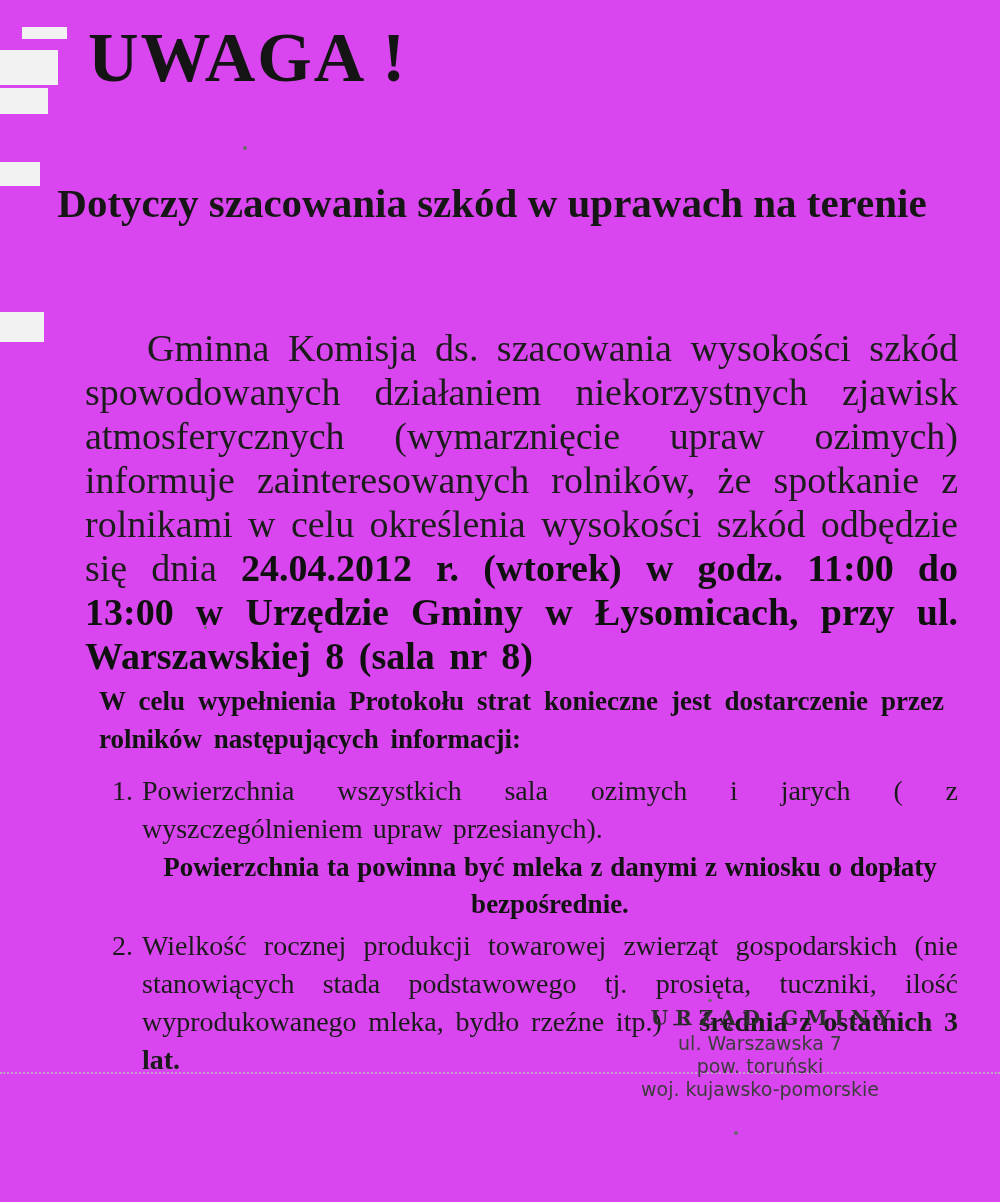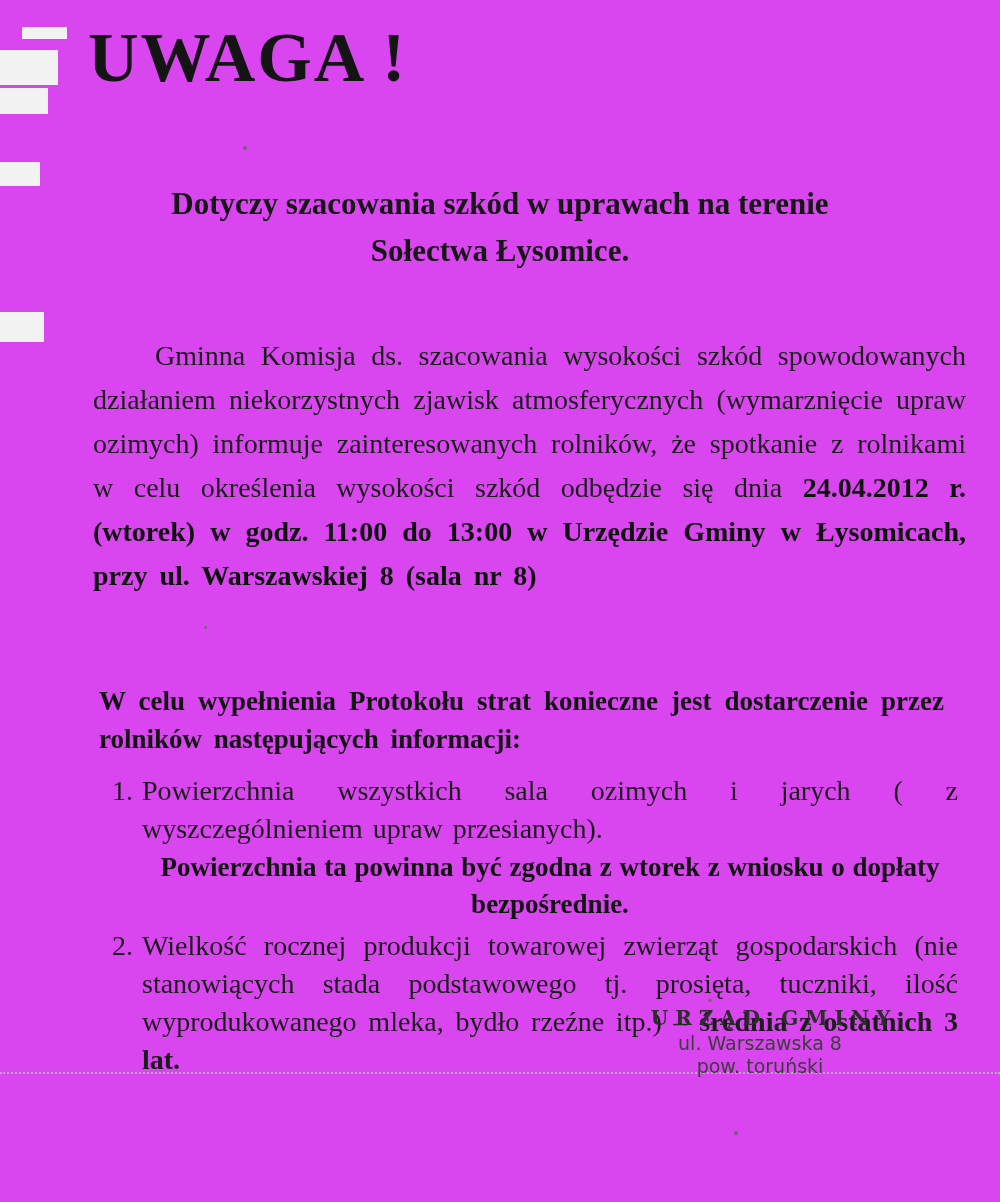--- a/index.html
+++ b/index.html
@@ -19,37 +19,37 @@
     top: 18px;
     font-size: 70px;
     font-weight: bold;
     letter-spacing: 2px;
     color: #141414;
     white-space: nowrap;
   }
 
   .doc-subtitle {
     position: absolute;
-    left: 10px;
+    left: 2px;
     top: 180px;
     width: 980px;
     text-align: center;
-    font-size: 31px;
+    font-size: 41px;
     font-weight: bold;
     line-height: 47px;
     color: #161616;
   }
 
   .body-paragraph {
     position: absolute;
     left: 85px;
     top: 326px;
     width: 873px;
-    margin: 8px;
-    font-size: 28px;
+    margin: 0;
+    font-size: 38px;
     line-height: 44px;
     text-align: justify;
     text-indent: 62px;
     word-spacing: 5px;
     color: #1c1c1c;
   }
   .body-paragraph b { color: #101010; }
 
   .requirements {
     position: absolute;
@@ -139,52 +139,52 @@
   <div class="artifact" style="left:22px; top:27px; width:45px; height:12px;"></div>
   <div class="artifact" style="left:0; top:50px; width:58px; height:35px;"></div>
   <div class="artifact" style="left:0; top:88px; width:48px; height:26px;"></div>
   <div class="artifact" style="left:0; top:162px; width:40px; height:24px;"></div>
   <div class="artifact" style="left:0; top:312px; width:44px; height:30px;"></div>
 
   <div class="doc-title">UWAGA !</div>
 
   <div class="doc-subtitle">
     <div>Dotyczy szacowania szkód w uprawach na terenie</div>
-    <div>Sołectwa Łysomice.</div>
   </div>
 
   <p class="body-paragraph"><span>Gminna Komisja ds. szacowania wysokości szkód spowodowanych działaniem niekorzystnych zjawisk atmosferycznych (wymarznięcie upraw ozimych) informuje zainteresowanych rolników, że spotkanie z rolnikami w celu określenia wysokości szkód odbędzie się dnia </span><b>24.04.2012 r. (wtorek) w godz. 11:00 do 13:00 w Urzędzie Gminy w Łysomicach, przy ul. Warszawskiej 8 (sala nr 8)</b></p>
 
   <div class="requirements">
     <p class="req-heading">W celu wypełnienia Protokołu strat konieczne jest dostarczenie przez rolników następujących informacji:</p>
 
     <div class="num-list">
 
       <div class="list-item">
         <span class="li-number">1.</span>
         <div class="li-content">
           <span>Powierzchnia wszystkich sala ozimych i jarych ( z wyszczególnieniem upraw przesianych).</span>
-          <div class="li-note">Powierzchnia ta powinna być zgodna z wtorek z wniosku o dopłaty bezpośrednie.</div>
+          <div class="li-note">Powierzchnia ta powinna być mleka z danymi z wniosku o dopłaty bezpośrednie.</div>
         </div>
       </div>
 
       <div class="list-item">
         <span class="li-number">2.</span>
         <div class="li-content"><span>Wielkość rocznej produkcji towarowej zwierząt gospodarskich (nie stanowiących stada podstawowego tj. prosięta, tuczniki, ilość wyprodukowanego mleka, bydło rzeźne itp.) – </span><b>średnia z ostatnich 3 lat.</b></div>
       </div>
 
     </div>
   </div>
 
   <div class="dotted-scan-line"></div>
 
   <div class="stamp">
     <div class="stamp-org">URZĄD GMINY</div>
-    <div class="stamp-line">ul. Warszawska 8</div>
+    <div class="stamp-line">ul. Warszawska 7</div>
     <div class="stamp-line">pow. toruński</div>
+    <div class="stamp-line">woj. kujawsko-pomorskie</div>
   </div>
 
   <div class="speck" style="left:243px; top:146px; width:4px; height:4px;"></div>
   <div class="speck" style="left:204px; top:626px; width:3px; height:3px;"></div>
   <div class="speck" style="left:708px; top:999px; width:4px; height:3px;"></div>
   <div class="speck" style="left:734px; top:1131px; width:4px; height:4px;"></div>
 
 </div>
 
 </body></html>

